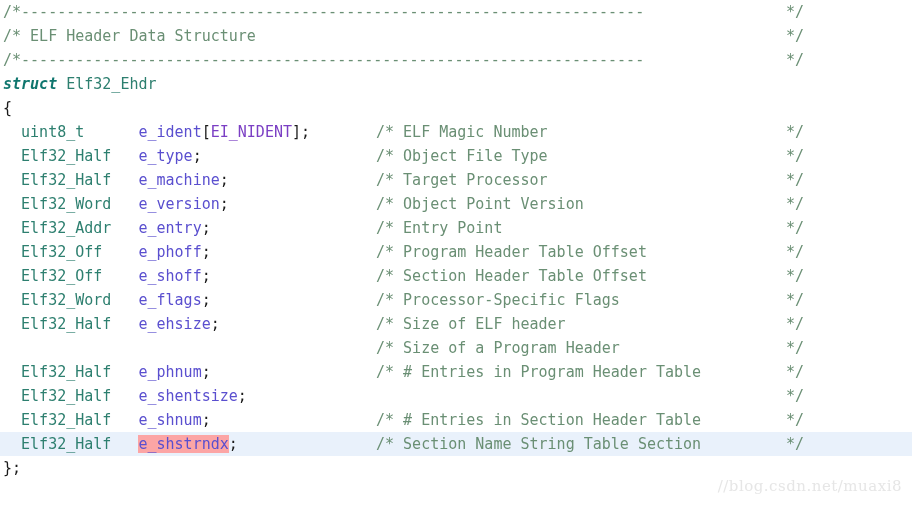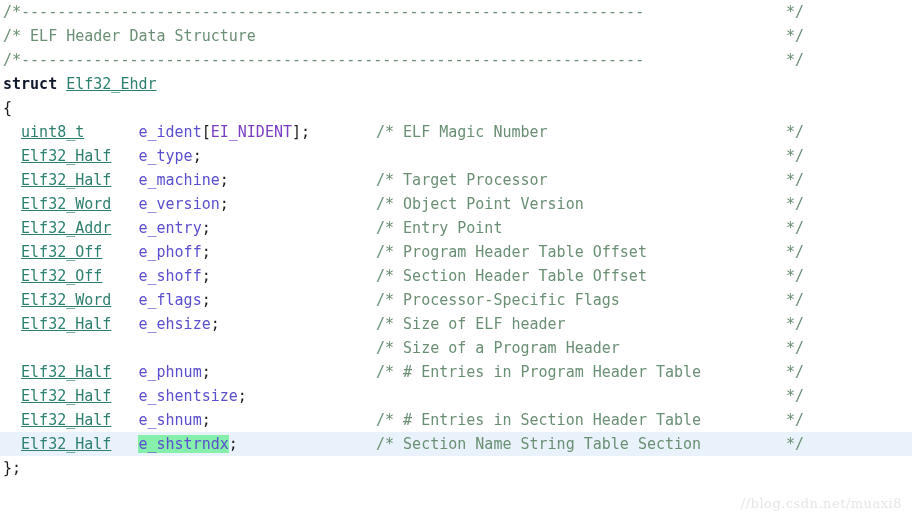--- a/index.html
+++ b/index.html
@@ -53,41 +53,41 @@
 
   
   .closecom {
     position: absolute;
     left: 786px;
     top: 0;
     white-space: pre;
   }
 
   
-  .kw       { color: #0f172a; font-weight: bold; }
-  .type     { color: #2d7f6f; text-decoration: underline; }
+  .kw       { color: #0f766e; font-weight: bold; font-style: italic; }
+  .type     { color: #2d7f6f; }
   .ident    { color: #5a4fcf; }
   .macro    { color: #7b3fc4; }
   .punct    { color: #1a1a1a; }
   .brace    { color: #1a1a1a; }
   .comment  { color: #6a8f74; }
   .sep      { color: #6a8f74; }
 
   
   .occ {
-    background: #86efac;
+    background: #fca5a5;
   }
 
   
   #watermark {
     position: absolute;
     right: 10px;
-    bottom: 8px;
+    bottom: 24px;
     font-family: "DejaVu Serif", "Liberation Serif", serif;
-    font-size: 13px;
+    font-size: 15px;
     color: #e6e6e6;
     letter-spacing: 0.5px;
     white-space: pre;
   }
 </style>
 </head>
 <body>
 
 <div id="editor">
 
@@ -109,21 +109,21 @@
   <div class="line">
     <span class="codecol"><span class="kw">struct</span><span class="punct"> </span><span class="type">Elf32_Ehdr</span></span>
   </div>
 
   <div class="line">
     <span class="codecol"><span class="brace">{</span></span>
   </div>
 
   <div id="field-lines">
       <div class="line"><span class="codecol"><span class="punct">  </span><span class="type">uint8_t</span><span class="punct">      </span><span class="ident">e_ident</span><span class="punct">[</span><span class="macro">EI_NIDENT</span><span class="punct">]</span><span class="punct">;</span></span><span class="comcol comment"><span>/*</span><span> ELF Magic Number</span></span><span class="closecom comment">*/</span></div>
-      <div class="line"><span class="codecol"><span class="punct">  </span><span class="type">Elf32_Half</span><span class="punct">   </span><span class="ident">e_type</span><span class="punct">;</span></span><span class="closecom comment">*/</span></div>
+      <div class="line"><span class="codecol"><span class="punct">  </span><span class="type">Elf32_Half</span><span class="punct">   </span><span class="ident">e_type</span><span class="punct">;</span></span><span class="comcol comment"><span>/*</span><span> Object File Type</span></span><span class="closecom comment">*/</span></div>
       <div class="line"><span class="codecol"><span class="punct">  </span><span class="type">Elf32_Half</span><span class="punct">   </span><span class="ident">e_machine</span><span class="punct">;</span></span><span class="comcol comment"><span>/*</span><span> Target Processor</span></span><span class="closecom comment">*/</span></div>
       <div class="line"><span class="codecol"><span class="punct">  </span><span class="type">Elf32_Word</span><span class="punct">   </span><span class="ident">e_version</span><span class="punct">;</span></span><span class="comcol comment"><span>/*</span><span> Object Point Version</span></span><span class="closecom comment">*/</span></div>
       <div class="line"><span class="codecol"><span class="punct">  </span><span class="type">Elf32_Addr</span><span class="punct">   </span><span class="ident">e_entry</span><span class="punct">;</span></span><span class="comcol comment"><span>/*</span><span> Entry Point</span></span><span class="closecom comment">*/</span></div>
       <div class="line"><span class="codecol"><span class="punct">  </span><span class="type">Elf32_Off</span><span class="punct">    </span><span class="ident">e_phoff</span><span class="punct">;</span></span><span class="comcol comment"><span>/*</span><span> Program Header Table Offset</span></span><span class="closecom comment">*/</span></div>
       <div class="line"><span class="codecol"><span class="punct">  </span><span class="type">Elf32_Off</span><span class="punct">    </span><span class="ident">e_shoff</span><span class="punct">;</span></span><span class="comcol comment"><span>/*</span><span> Section Header Table Offset</span></span><span class="closecom comment">*/</span></div>
       <div class="line"><span class="codecol"><span class="punct">  </span><span class="type">Elf32_Word</span><span class="punct">   </span><span class="ident">e_flags</span><span class="punct">;</span></span><span class="comcol comment"><span>/*</span><span> Processor-Specific Flags</span></span><span class="closecom comment">*/</span></div>
       <div class="line"><span class="codecol"><span class="punct">  </span><span class="type">Elf32_Half</span><span class="punct">   </span><span class="ident">e_ehsize</span><span class="punct">;</span></span><span class="comcol comment"><span>/*</span><span> Size of ELF header</span></span><span class="closecom comment">*/</span></div>
       <div class="line"><span class="comcol comment"><span>/*</span><span> Size of a Program Header</span></span><span class="closecom comment">*/</span></div>
       <div class="line"><span class="codecol"><span class="punct">  </span><span class="type">Elf32_Half</span><span class="punct">   </span><span class="ident">e_phnum</span><span class="punct">;</span></span><span class="comcol comment"><span>/*</span><span> # Entries in Program Header Table</span></span><span class="closecom comment">*/</span></div>
       <div class="line"><span class="codecol"><span class="punct">  </span><span class="type">Elf32_Half</span><span class="punct">   </span><span class="ident">e_shentsize</span><span class="punct">;</span></span><span class="closecom comment">*/</span></div>

